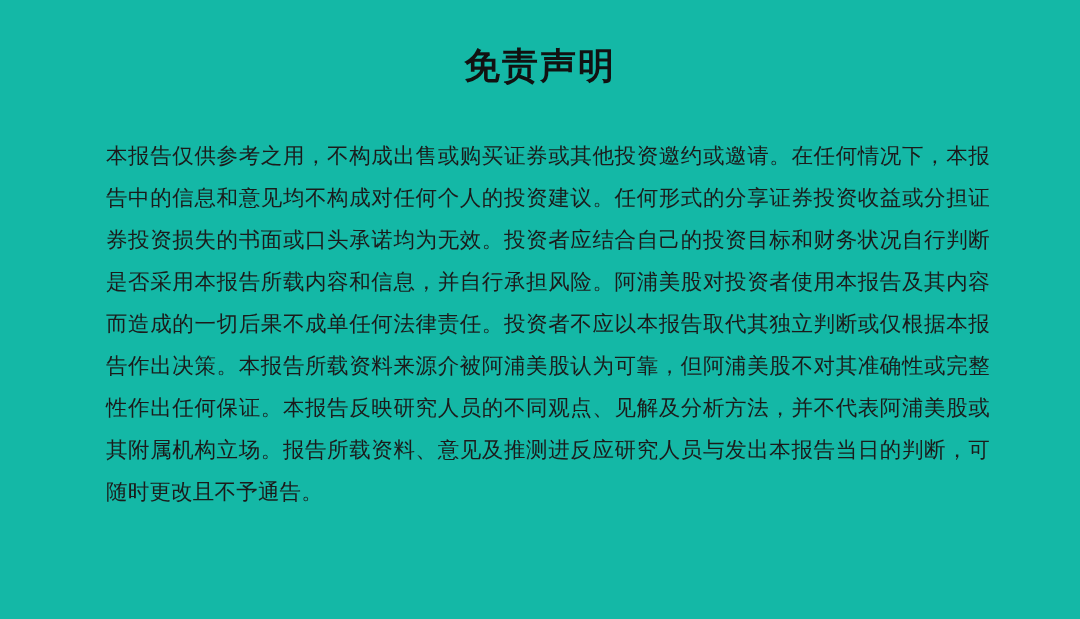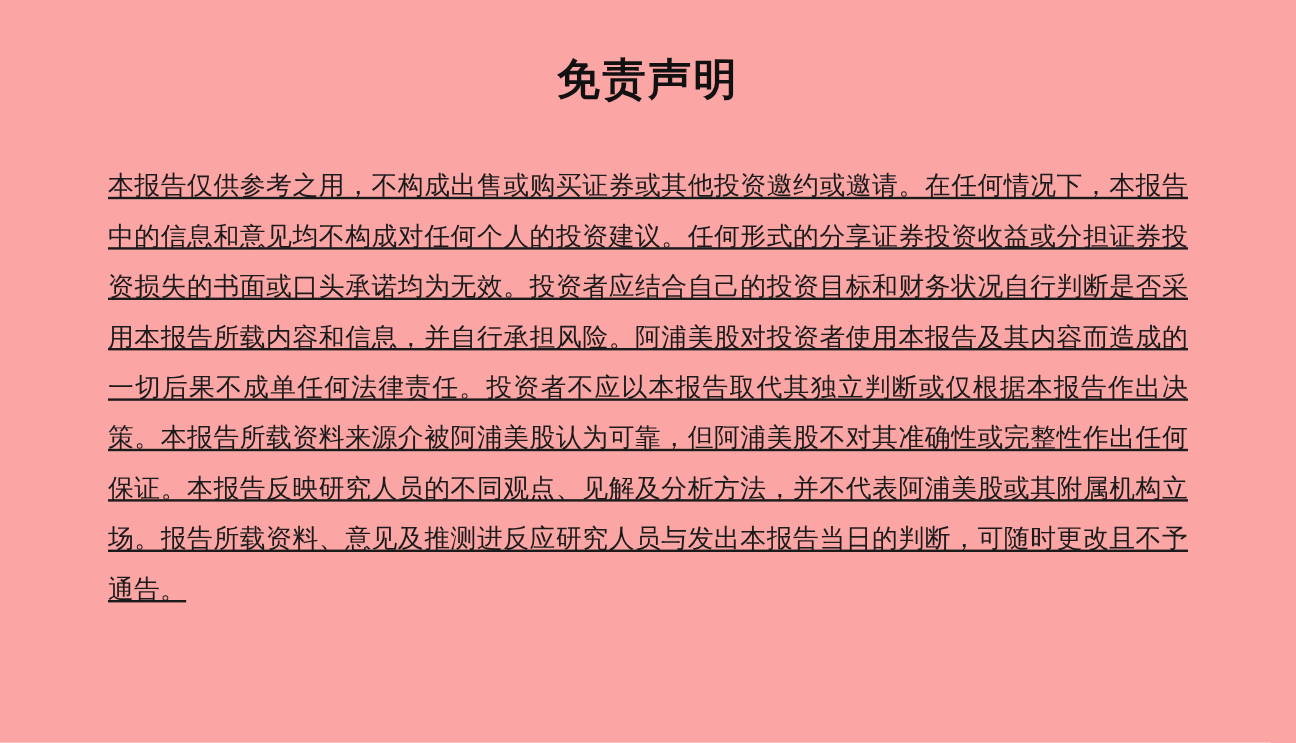--- a/index.html
+++ b/index.html
@@ -13,21 +13,21 @@
     font-family: "DejaVu Serif", "Liberation Serif", serif;
     color: #1a1a1a;
     overflow: hidden;
   }
   .page {
     position: relative;
     width: 1080px;
     height: 619px;
     box-sizing: border-box;
     padding: 0 90px;
-    background: #fca5a5;
+    background: #14b8a6;
   }
   .doc-title {
     text-align: center;
     font-size: 36px;
     font-weight: bold;
     letter-spacing: 2px;
     margin: 0;
     padding-top: 42px;
     padding-bottom: 6px;
     color: #111111;
@@ -35,23 +35,22 @@
   }
   .body-block {
     margin-top: 38px;
   }
   .para {
     font-size: 21.5px;
     line-height: 42px;
     text-align: justify;
     text-justify: inter-ideograph;
     color: #1b1b1b;
-    margin: 0 0 22px 0;
+    margin: 0 0 22px 16px;
     letter-spacing: 0.2px;
-    text-decoration: underline;
   }
   .para:last-child {
     margin-bottom: 0;
   }
 </style>
 </head>
 <body>
 
 <div class="page">
   <h1 class="doc-title">免责声明</h1>

